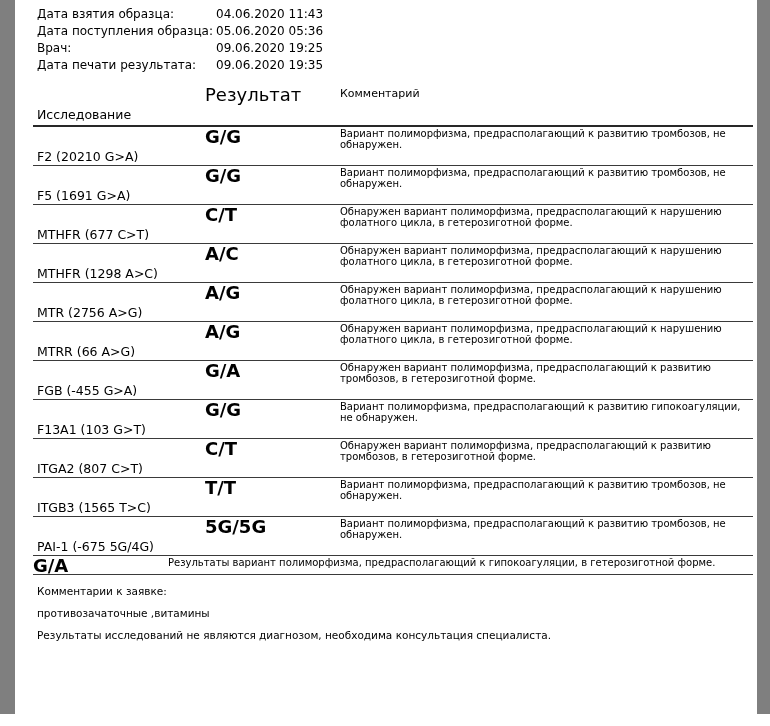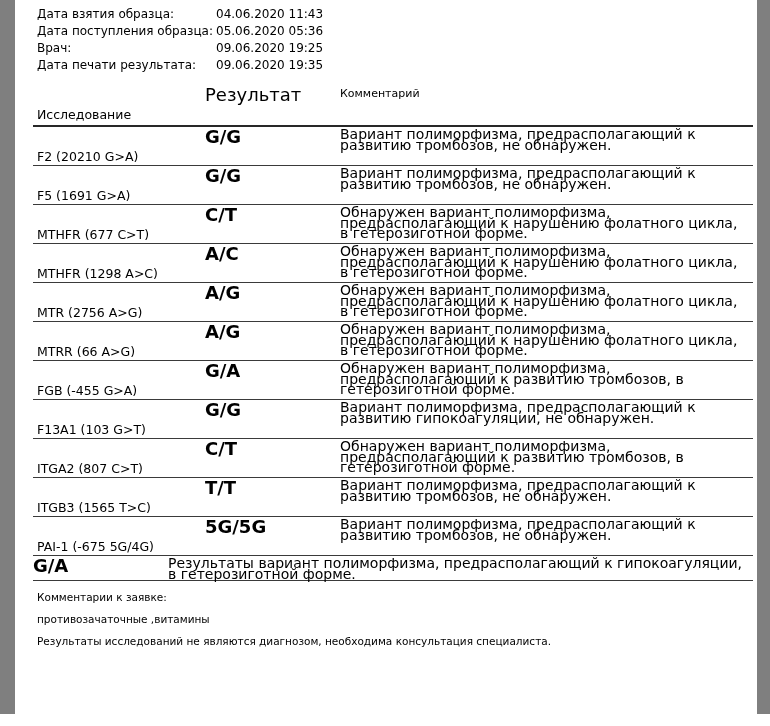--- a/index.html
+++ b/index.html
@@ -82,21 +82,21 @@
     width: 135px;
     box-sizing: border-box;
     font-size: 18px;
     line-height: 15px;
   }
   .trow .c-result { font-weight: bold; }
   .c-comment {
     flex: 1;
     box-sizing: border-box;
     padding-right: 6px;
-    font-size: 14px;
+    font-size: 10px;
     line-height: 10.5px;
   }
   .thead .c-comment { font-size: 11px; line-height: 14px; }
 
   .footer {
     margin: 10px 16px 0 37px;
     font-size: 10.5px;
   }
   .footer-line {
     line-height: 13px;

